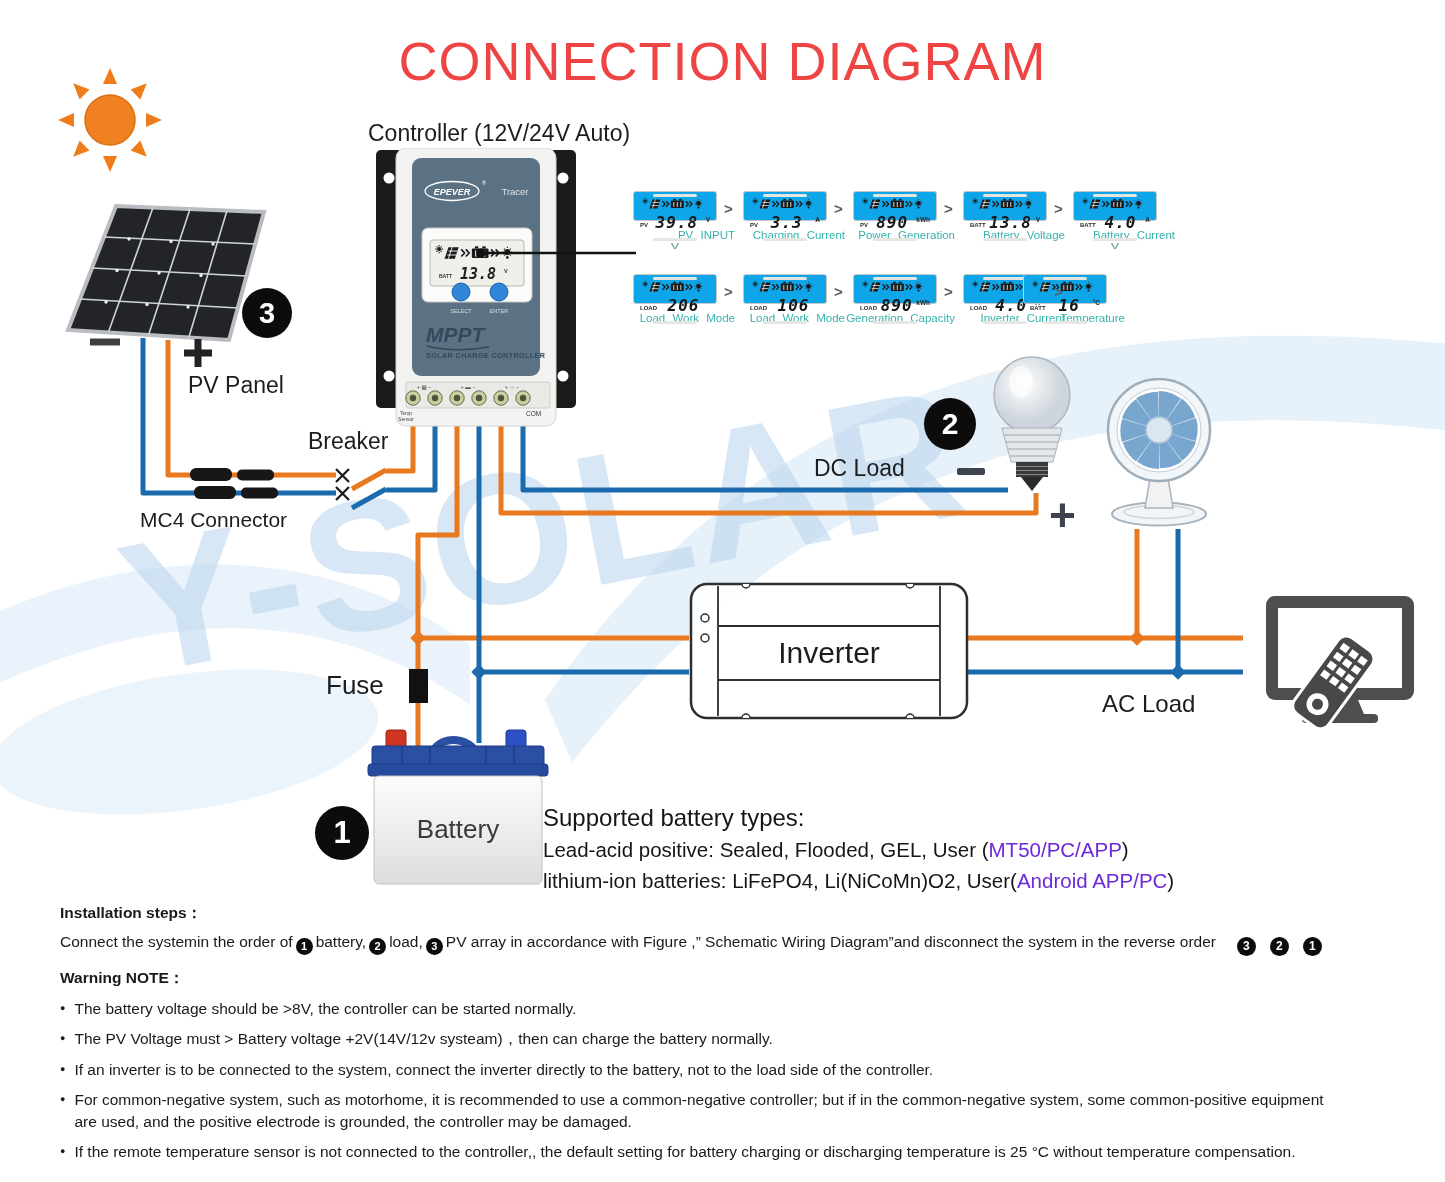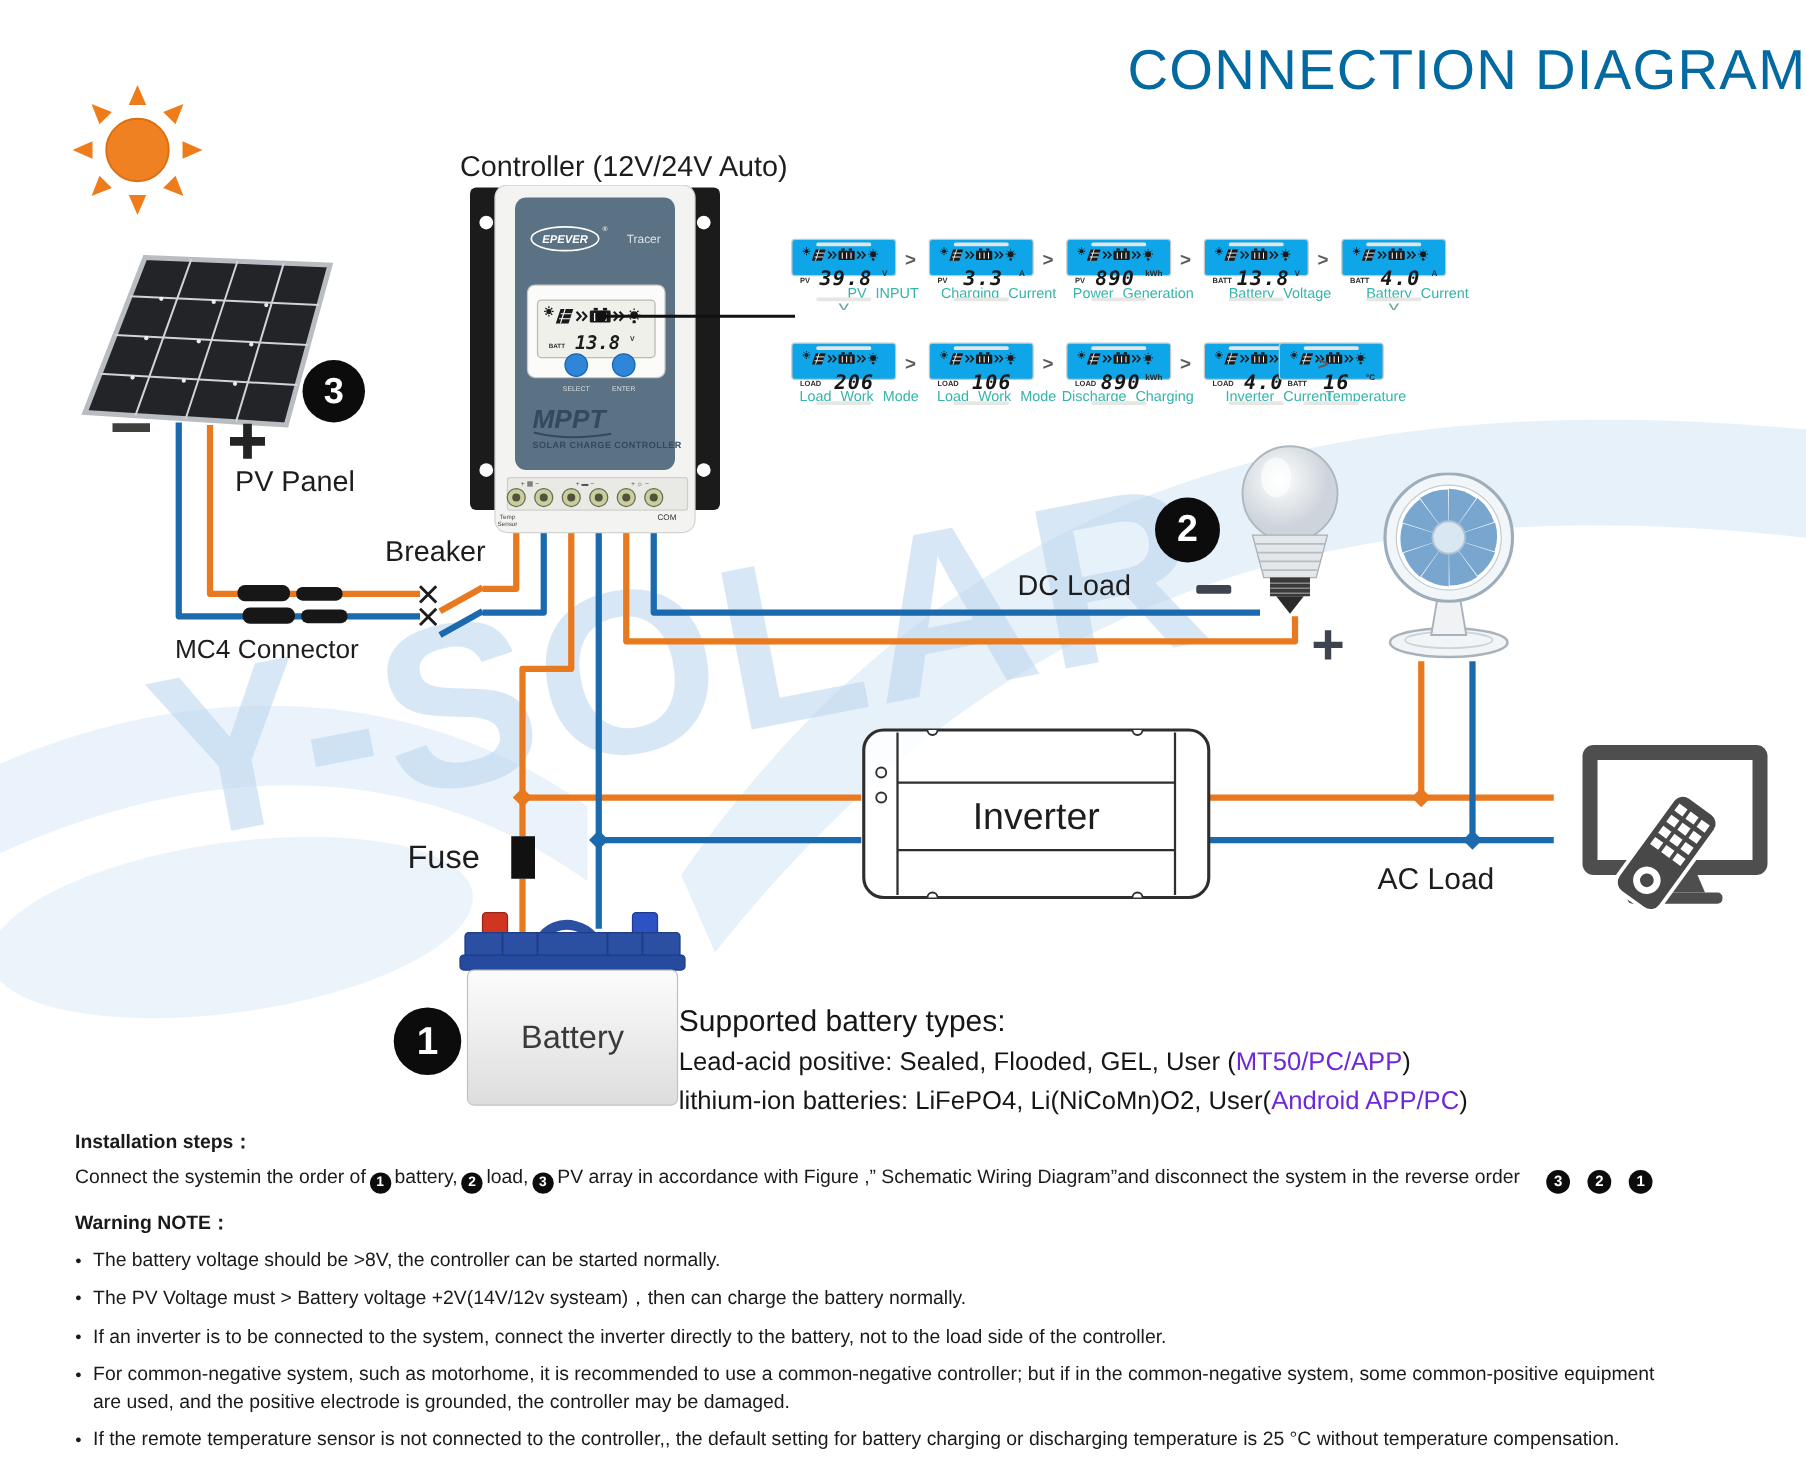--- a/index.html
+++ b/index.html
@@ -10,21 +10,21 @@
   
   #bg-swoosh{position:absolute;left:0;top:0;z-index:0;}
   #watermark{position:absolute;left:125px;top:505px;z-index:0;font-size:186px;font-weight:bold;
              letter-spacing:4px;color:rgba(184,211,237,0.55);transform:rotate(-11deg);
              transform-origin:left center;white-space:nowrap;}
   #wires{position:absolute;left:0;top:0;z-index:1;}
   .comp{position:absolute;z-index:2;}
   .txt{position:absolute;z-index:3;}
   #pointer-svg{position:absolute;left:470px;top:244px;z-index:4;}
   
-  #title{left:0;right:0;top:30px;text-align:right;font-size:45px;letter-spacing:1px;color:#0369a1;}
+  #title{left:0;right:0;top:30px;text-align:center;font-size:54px;letter-spacing:1px;color:#ef4444;}
   .diagram-label{color:#1d1d1d;}
   
   .numcircle{border-radius:50%;background:#0c0c0c;color:#fff;display:flex;align-items:center;
              justify-content:center;font-weight:bold;z-index:3;position:absolute;}
   
   #lcd-area{position:absolute;left:0;top:0;z-index:2;width:100%;height:100%;pointer-events:none;}
   .lcd-cell{position:absolute;width:84px;}
   .lcd-cell::after{content:"";position:absolute;left:20px;top:47px;width:44px;height:3px;
                    background:#e6e6e3;border-radius:2px;}
   .lcd{width:84px;height:30px;background:#0ea5e9;border:1px solid #c7c7c3;border-radius:3px;
@@ -367,21 +367,21 @@
       <div class="lcd">
         <svg class="lcd-icons-svg" viewBox="0 0 66 14">
             <use href="#lcd-icn"></use>
           </svg>
         <div class="lcd-valrow">
           <span class="lcd-tag tag">LOAD</span>
           <span class="lcd-val val">890</span>
           <span class="lcd-unit unit">kWh</span>
         </div>
       </div>
-      <div class="lcd-label">Discharge Charging</div>
+      <div class="lcd-label">Generation Capacity</div>
       <div class="lcd-chevron" style="visibility: hidden;">v</div>
     </div>
       <span class="lcd-arrow" style="left: 944px; top: 283px;">&gt;</span>
       <div class="lcd-cell" style="left: 963px; top: 274px;">
       <div class="lcd">
         <svg class="lcd-icons-svg" viewBox="0 0 66 14">
             <use href="#lcd-icn"></use>
           </svg>
         <div class="lcd-valrow">
           <span class="lcd-tag tag">LOAD</span>

